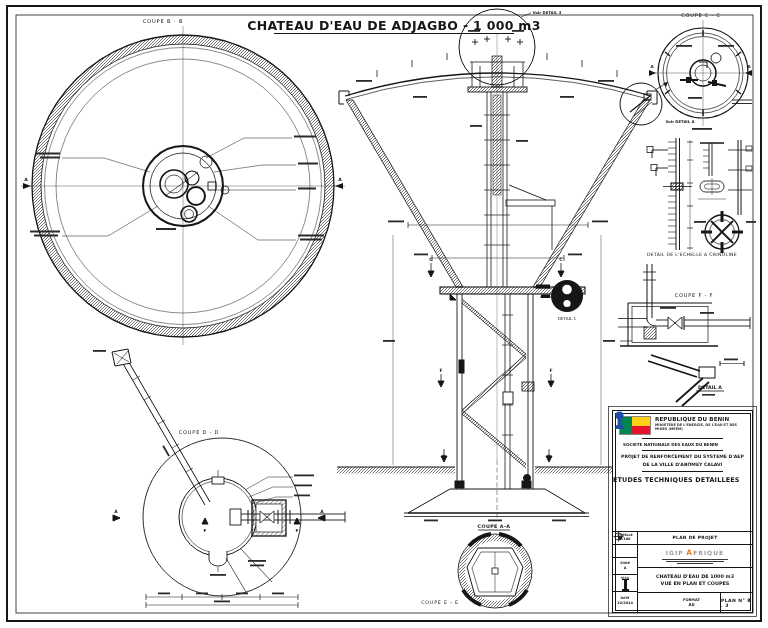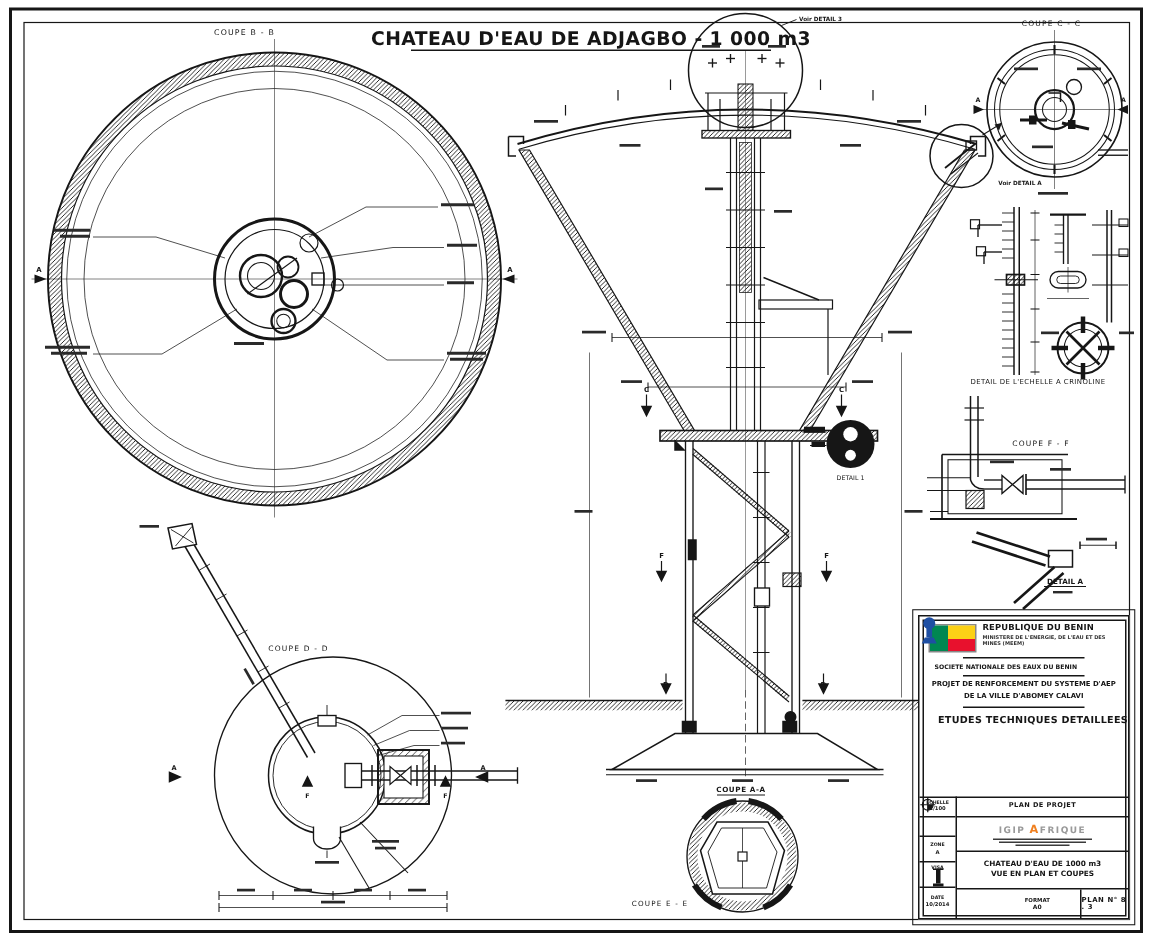--- a/index.html
+++ b/index.html
@@ -15,21 +15,21 @@
   .flag{width:30px;height:17px;display:flex;flex:0 0 auto;border:0.4px solid #888;}
   .flag .g{width:12px;height:100%;}
   .flag .yr{flex:1;display:flex;flex-direction:column;}
   .flag .y{flex:1;} .flag .r{flex:1;}
   .rep{font-weight:bold;font-size:5.6px;letter-spacing:.1px;}
   .min{font-size:3.4px;font-weight:bold;color:#333;line-height:1.25;margin-top:1px;}
   .sep{width:58%;margin:2.5px auto 2.5px auto;border-top:0.7px solid #161616;}
   .sonebrow{display:flex;align-items:center;gap:5px;padding:1px 4px 0 10px;}
   .soneb-txt{font-size:4.1px;font-weight:bold;}
   .proj{font-size:4.6px;font-weight:bold;text-align:center;line-height:1.7;}
-  .etudes{font-size:6.4px;font-weight:bold;text-align:right;margin-top:4px;letter-spacing:.2px;}
+  .etudes{font-size:6.4px;font-weight:bold;text-align:left;margin-top:4px;letter-spacing:.2px;}
   .tb-grid{position:absolute;left:0;right:0;top:120px;bottom:0;}
   .lc{position:absolute;left:0;top:0;bottom:0;width:25px;border-right:0.8px solid #161616;box-sizing:border-box;}
   .lc .cell{box-sizing:border-box;border-bottom:0.8px solid #161616;display:flex;flex-direction:column;
             align-items:center;justify-content:center;line-height:1.15;}
   .lc .lab{font-size:3.1px;font-weight:bold;color:#222;}
   .lc .val{font-size:3.5px;font-weight:bold;}
   .rc{position:absolute;left:25px;right:0;top:0;bottom:0;}
   .rc .row{box-sizing:border-box;border-bottom:0.8px solid #161616;display:flex;flex-direction:column;
            align-items:center;justify-content:center;text-align:center;}
   .pdp{font-size:4.4px;font-weight:bold;letter-spacing:.3px;}

